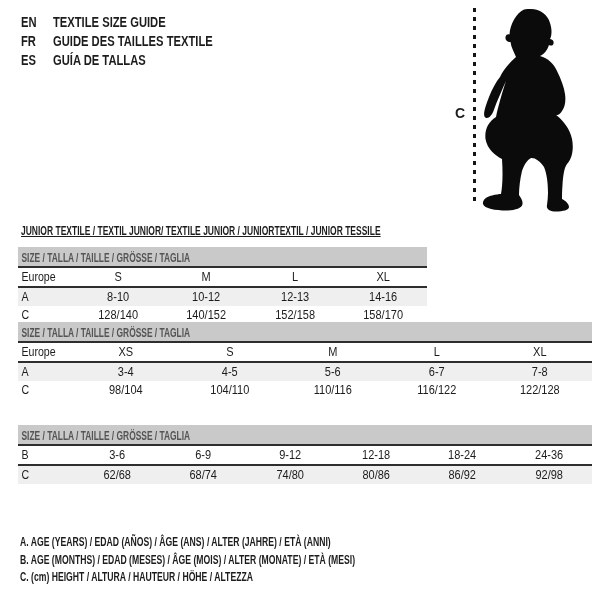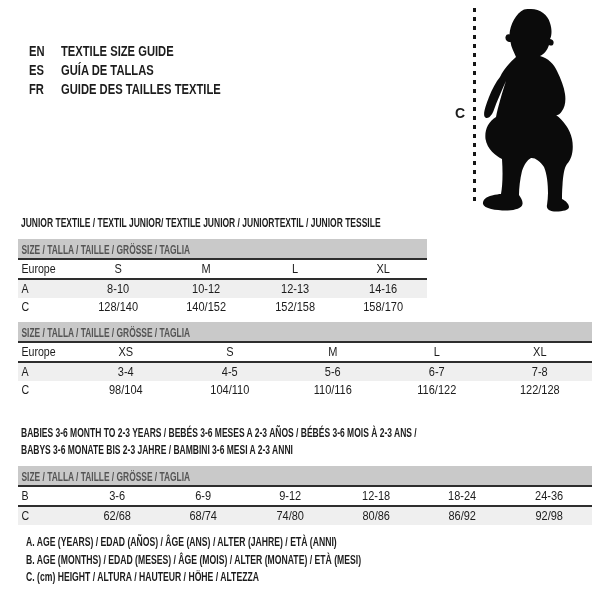--- a/index.html
+++ b/index.html
@@ -5,41 +5,41 @@
   html,body{margin:0;padding:0;}
   body{
     width:600px;height:600px;position:relative;overflow:hidden;
     background:#fff;
     font-family:"Liberation Sans", sans-serif;
     color:var(--text,#1c1c1c);
     -webkit-font-smoothing:antialiased;
   }
 
   
-  .lang-block{position:absolute;left:29px;top:13px;margin-top:29px;}
+  .lang-block{position:absolute;left:21px;top:13px;}
   .lang-row{display:flex;line-height:19px;font-size:14px;font-weight:bold;white-space:nowrap;}
   .lang-code{width:32px;flex:0 0 32px;transform:scaleX(.8);transform-origin:0 50%;}
   .lang-label{transform:scaleX(.8);transform-origin:0 50%;}
 
   
   .figure{position:absolute;left:0;top:0;width:600px;height:215px;}
   .dash-line{
     position:absolute;left:473px;top:8px;width:3px;height:198px;
     background:repeating-linear-gradient(to bottom,#151515 0 4px,transparent 4px 9px);
   }
   .fig-label{position:absolute;left:455px;top:105px;font-size:14px;font-weight:bold;}
   .silhouette{position:absolute;left:478px;top:6px;}
 
   
   .size-section{position:absolute;left:18px;}
   .size-section:nth-of-type(1){top:215px;width:409px;}
   .size-section:nth-of-type(2){top:322px;width:574px;}
   .size-section:nth-of-type(3){top:425px;width:574px;}
 
-  .tbl-title{margin:0 0 7px 3px;}
+  .tbl-title{margin:8px 0 7px 3px;text-decoration:underline;}
   .title-line{
     font-size:12.5px;font-weight:bold;line-height:17px;white-space:nowrap;
     transform:scaleX(.68);transform-origin:0 50%;
   }
   .title-line .sub{font-size:9px;vertical-align:-2px;}
 
   .hdr-bar{
     height:19px;line-height:19px;background:var(--bar-bg,#c9c9c9);
     border-bottom:2px solid var(--rule,#2e2e2e);
     white-space:nowrap;overflow:visible;
@@ -49,41 +49,41 @@
     color:var(--bar-text,#545454);transform:scaleX(.7);transform-origin:0 50%;
   }
 
   .trow{display:flex;height:18px;line-height:18px;font-size:12.5px;}
   .trow.ruled{border-bottom:2px solid var(--rule,#2e2e2e);align-items:flex-end;}
   .trow.stripe{background:var(--stripe,#efefef);}
   .rlabel{flex:0 0 52px;padding-left:4px;transform:scaleX(.85);transform-origin:0 50%;white-space:nowrap;}
   .cell{flex:1;text-align:center;transform:scaleX(.88);white-space:nowrap;}
 
   
-  .notes{position:absolute;left:26px;top:534px;}
+  .notes{position:absolute;left:20px;top:534px;}
   .note-line{
     font-size:12px;font-weight:bold;line-height:17.5px;white-space:nowrap;
     transform:scaleX(.72);transform-origin:0 50%;
   }
 </style>
 </head>
 <body style="--bar-bg: #c9c9c9; --bar-text: #545454; --stripe: #efefef; --rule: #2e2e2e; --text: #1c1c1c;">
 
 <div class="lang-block">
     <div class="lang-row">
       <span class="lang-code">EN</span>
       <span class="lang-label">TEXTILE SIZE GUIDE</span>
     </div>
     <div class="lang-row">
+      <span class="lang-code">FR</span>
+      <span class="lang-label">GUIDE DES TAILLES TEXTILE</span>
+    </div>
+    <div class="lang-row">
       <span class="lang-code">ES</span>
       <span class="lang-label">GUÍA DE TALLAS</span>
-    </div>
-    <div class="lang-row">
-      <span class="lang-code">FR</span>
-      <span class="lang-label">GUIDE DES TAILLES TEXTILE</span>
     </div>
   </div>
 
 <div class="figure">
   <div class="dash-line"></div>
   <div class="fig-label">C</div>
   <svg class="silhouette" width="100" height="206" viewBox="0 0 100 206" aria-hidden="true">
     <path fill="#0b0b0b" fill-rule="nonzero" d="
       M53,3
       C62,3 70,9 72,17
@@ -180,24 +180,20 @@
       <div class="trow">
         <span class="rlabel">C</span>
         <span class="cell">98/104</span>
         <span class="cell">104/110</span>
         <span class="cell">110/116</span>
         <span class="cell">116/122</span>
         <span class="cell">122/128</span>
       </div>
     </section>
     <section class="size-section">
-      <div class="tbl-title">
-        <div class="title-line"><span>BABIES 3-6 MONTH TO 2-3 YEARS / BEBÉS 3-6 MESES A 2-3 AÑOS / BÉBÉS 3-6 MOIS À 2-3 ANS /</span></div>
-        <div class="title-line"><span>BABYS 3-6 MONATE BIS 2-3 JAHRE / BAMBINI 3-6 MESI A 2-3 ANNI</span></div>
-      </div>
       <div class="hdr-bar"><span class="hdr-text">SIZE / TALLA / TAILLE / GRÖSSE / TAGLIA</span></div>
       <div class="trow ruled">
         <span class="rlabel">B</span>
         <span class="cell">3-6</span>
         <span class="cell">6-9</span>
         <span class="cell">9-12</span>
         <span class="cell">12-18</span>
         <span class="cell">18-24</span>
         <span class="cell">24-36</span>
       </div>

